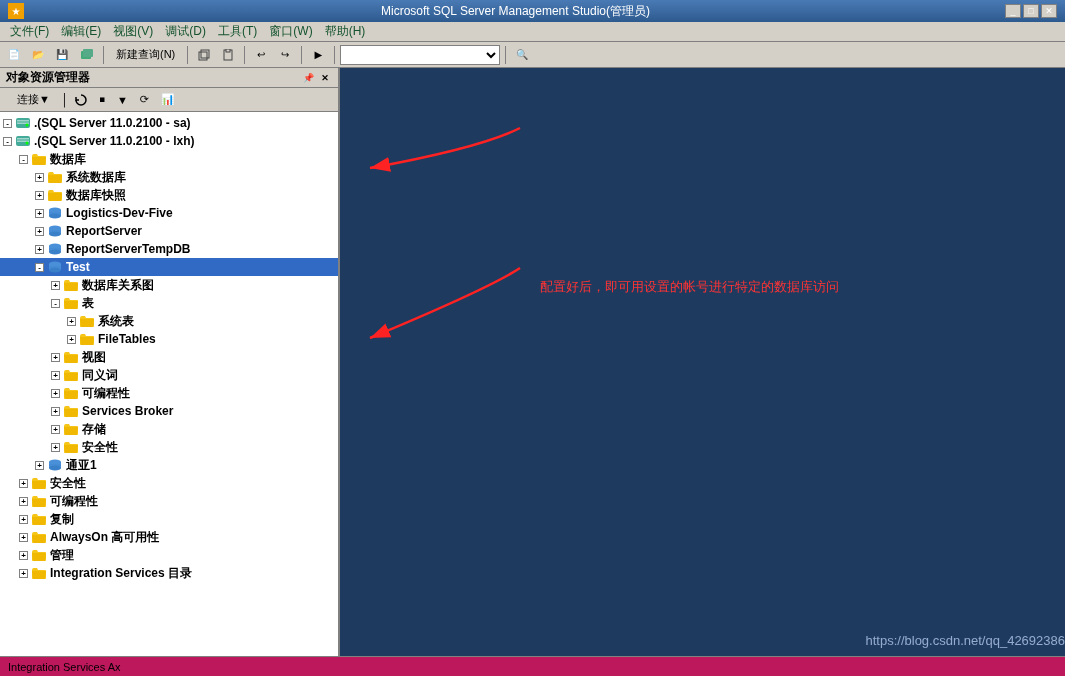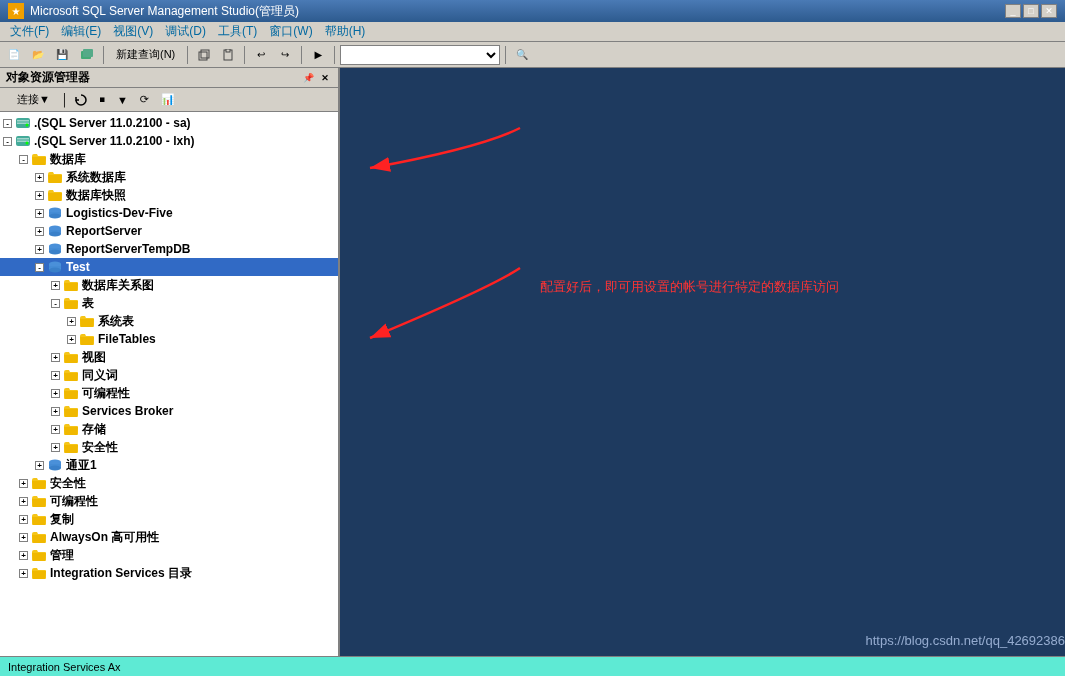--- a/index.html
+++ b/index.html
@@ -26,34 +26,34 @@
     .title-bar .icon {
       width: 16px;
       height: 16px;
       margin-right: 6px;
       background: #f0a000;
       display: inline-block;
       font-size: 10px;
     }
     .title-text {
       flex: 1;
-      text-align: left;
+      text-align: center;
       font-size: 12px;
       color: #fff;
     }
 
     
     .menu-bar {
       height: 20px;
       background: #d4d0c8;
       display: flex;
       align-items: center;
       padding: 0 4px;
       font-size: 12px;
-      color: #0369a1;
+      color: #14532d;
       border-bottom: 1px solid #808080;
     }
     .menu-item {
       padding: 1px 6px;
       cursor: pointer;
       white-space: nowrap;
     }
 
     
     .toolbar {
@@ -217,21 +217,21 @@
       bottom: 8px;
       right: 0;
       color: rgba(200, 220, 255, 0.7);
       font-size: 13px;
       font-family: Arial, sans-serif;
     }
 
     
     .status-bar {
       height: 20px;
-      background: #5eead4;
+      background: #be185d;
       border-top: 1px solid #808080;
       display: flex;
       align-items: center;
       padding: 0 8px;
       font-size: 11px;
       color: #000;
       position: absolute;
       bottom: 0;
       left: 0;
       right: 0;

